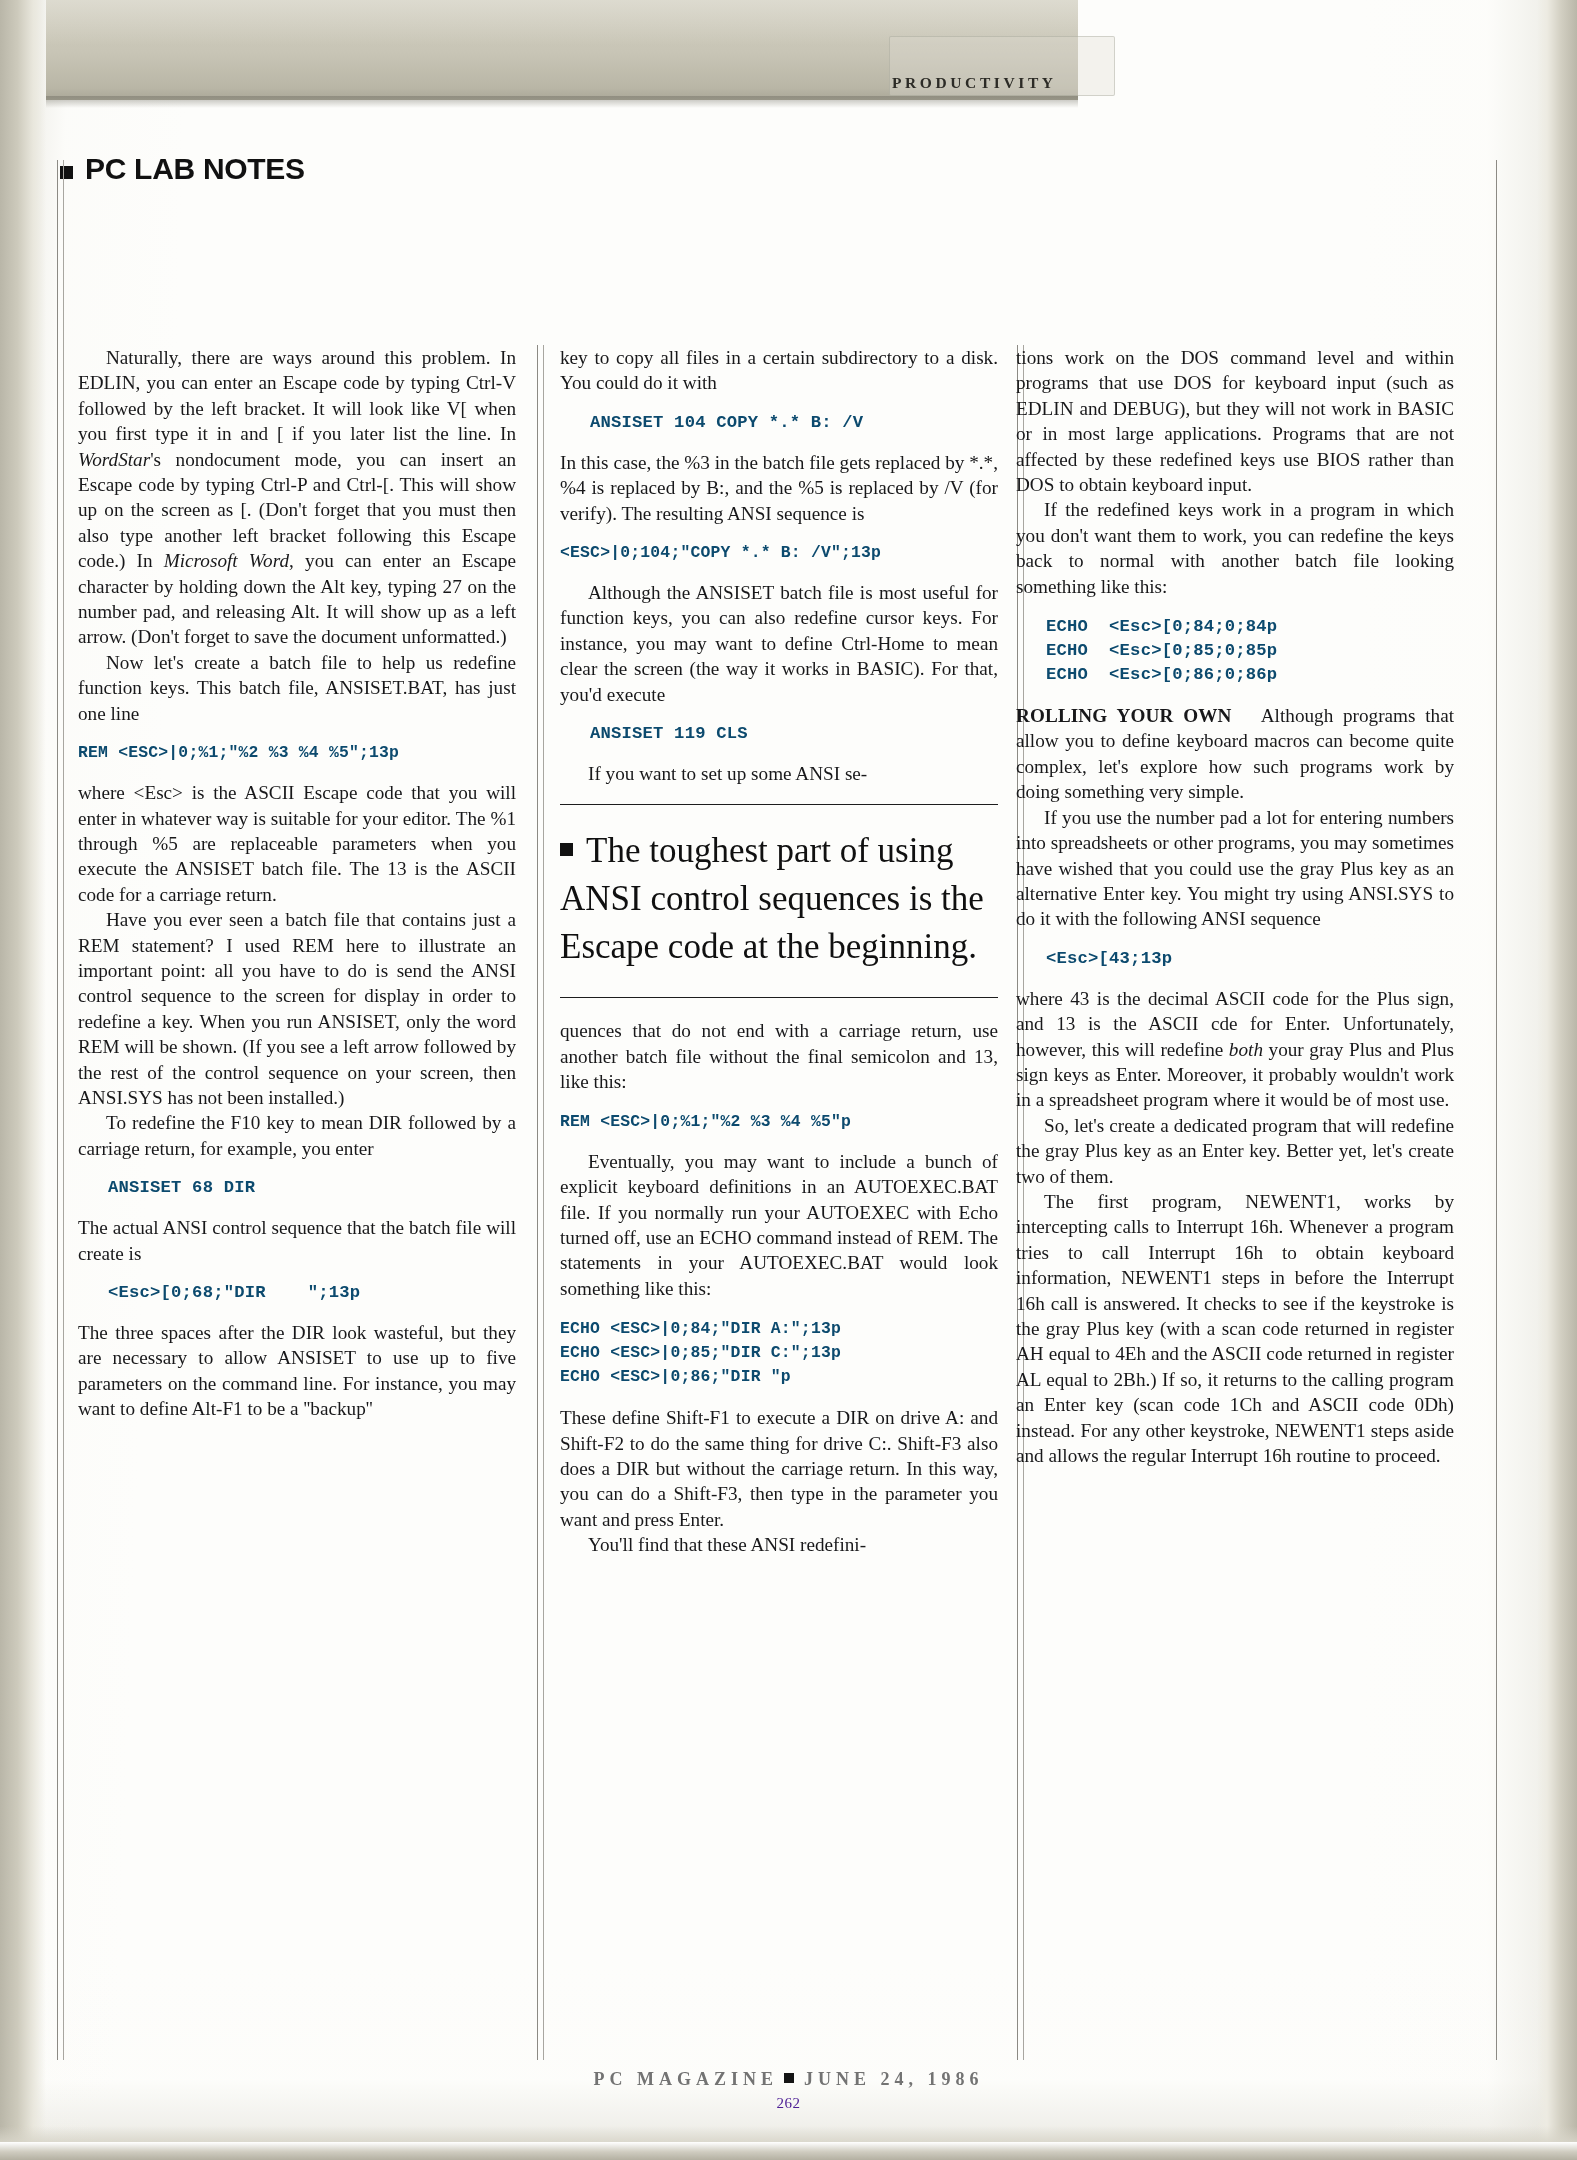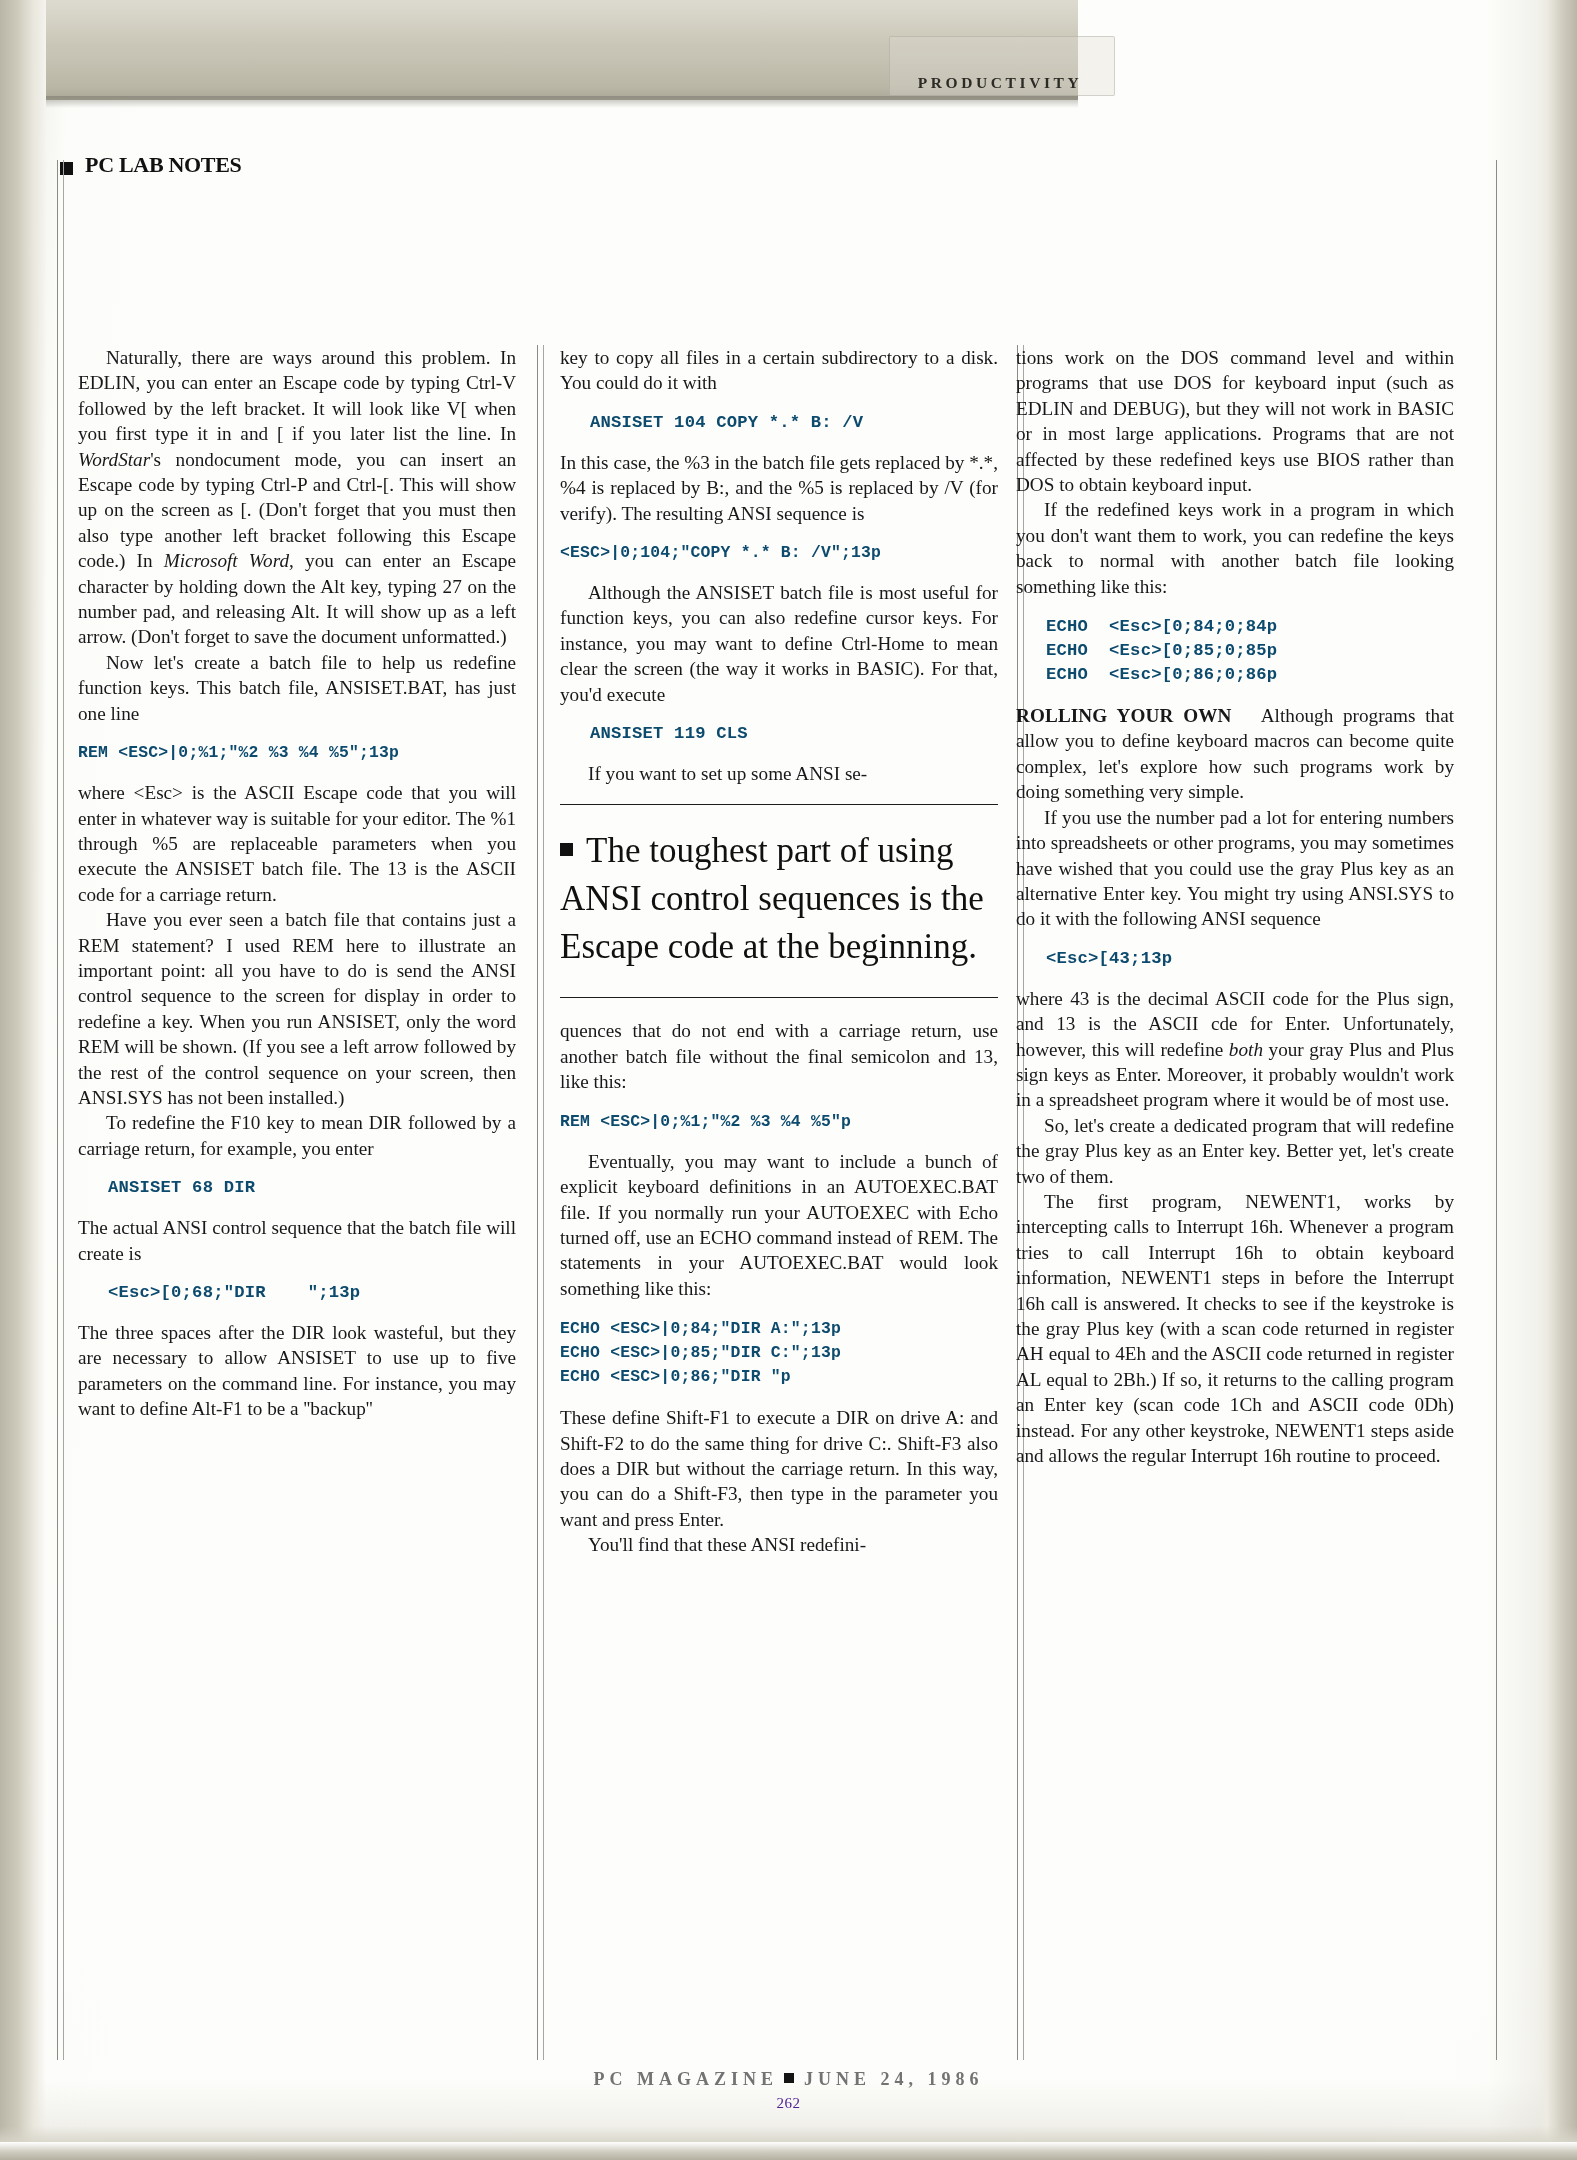--- a/index.html
+++ b/index.html
@@ -70,21 +70,21 @@
     left: 889px; top: 36px;
     width: 224px; height: 58px;
     background: rgba(224,222,212,0.35);
     border: 1px solid rgba(150,148,136,0.35);
     border-radius: 2px;
   }
   .productivity {
     position: absolute;
     left: 892px; top: 74px;
     width: 216px;
-    text-align: center;
+    text-align: left;
     font-family: "Liberation Serif", "DejaVu Serif", serif;
     font-size: 15.5px;
     font-weight: bold;
     letter-spacing: 3.6px;
     color: #2c2b26;
   }
   .ghost-text {
     position: absolute;
     left: 898px; top: 44px;
     width: 210px;
@@ -103,22 +103,22 @@
     gap: 12px;
   }
   .sec-bullet {
     width: 13px; height: 13px;
     background: #111;
     display: inline-block;
     position: relative;
     top: 3px;
   }
   .sec-title {
-    font-family: Liberation Serif, serif;
-    font-size: 22px;
+    font-family: Liberation Sans, sans-serif;
+    font-size: 30px;
     font-weight: bold;
     letter-spacing: -0.3px;
     color: #111;
   }
 
   
   .vrule {
     position: absolute;
     width: 1px;
     background: #8c8a84;

